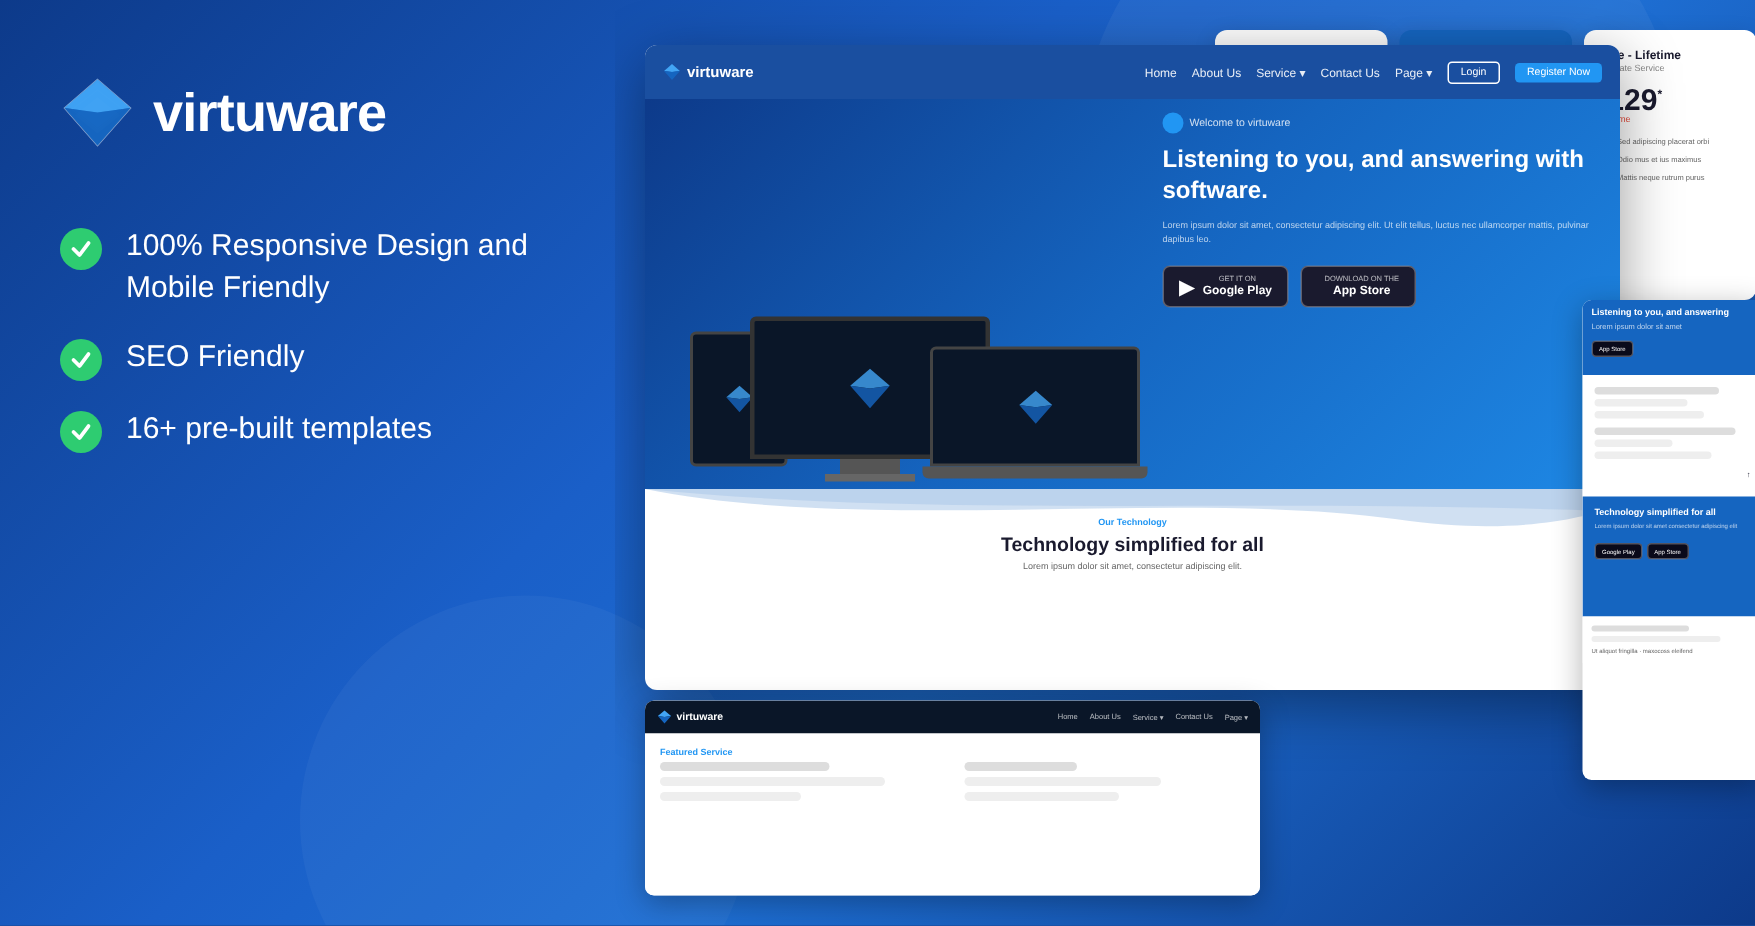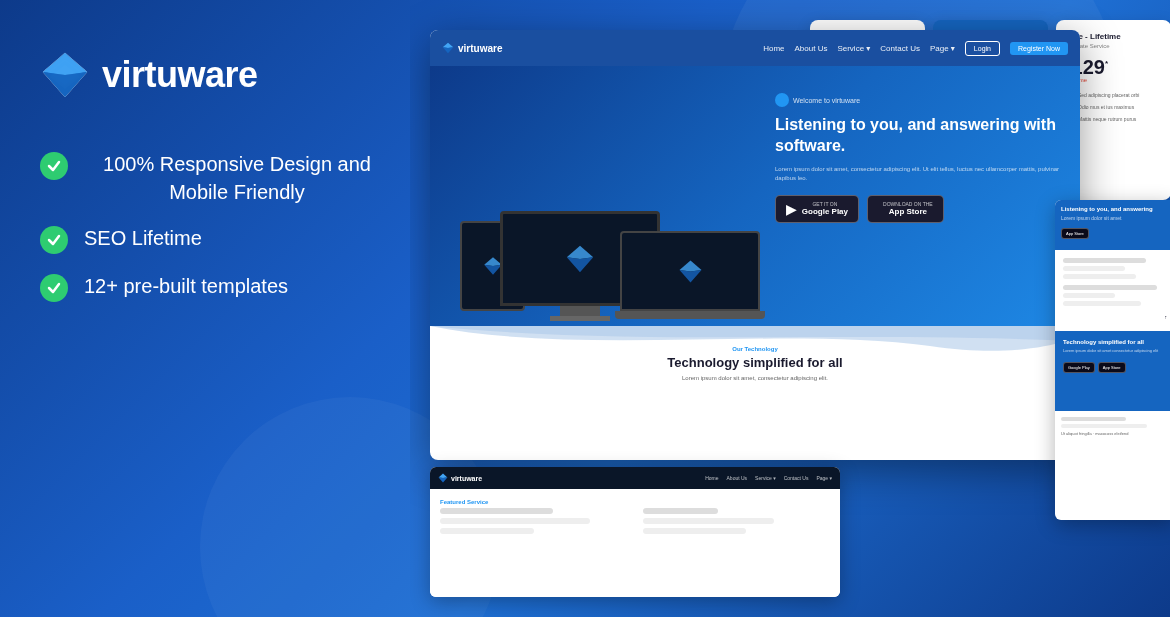--- a/index.html
+++ b/index.html
@@ -71,21 +71,20 @@
       font-size: 36px;
       font-weight: 700;
       color: white;
       letter-spacing: -0.5px;
     }
 
     
     .features-list {
       list-style: none;
       margin-top: 10px;
-      text-align: center;
     }
 
     .feature-item {
       display: flex;
       align-items: flex-start;
       margin-bottom: 18px;
       color: white;
     }
 
     .check-circle {
@@ -278,21 +277,21 @@
       border: 2px solid #444;
       display: flex;
       align-items: center;
       justify-content: center;
     }
 
     
     .hero-right {
       position: absolute;
       right: 15px;
-      top: 27px;
+      top: 9px;
       width: 290px;
     }
 
     .welcome-badge {
       display: flex;
       align-items: center;
       gap: 4px;
       margin-bottom: 8px;
     }
     .welcome-badge-icon {
@@ -611,29 +610,29 @@
           </svg>
         </div>
         <span class="feature-text">100% Responsive Design and Mobile Friendly</span>
       </li>
       <li class="feature-item">
         <div class="check-circle">
           <svg viewBox="0 0 14 14" fill="none">
             <polyline points="2,7 6,11 12,3" stroke="white" stroke-width="2.5" stroke-linecap="round" stroke-linejoin="round"></polyline>
           </svg>
         </div>
-        <span class="feature-text">SEO Lifetime</span>
+        <span class="feature-text">SEO Friendly</span>
       </li>
       <li class="feature-item">
         <div class="check-circle">
           <svg viewBox="0 0 14 14" fill="none">
             <polyline points="2,7 6,11 12,3" stroke="white" stroke-width="2.5" stroke-linecap="round" stroke-linejoin="round"></polyline>
           </svg>
         </div>
-        <span class="feature-text">12+ pre-built templates</span>
+        <span class="feature-text">16+ pre-built templates</span>
       </li>
     </ul>
   </div>
 
   <div class="right-area">
 
     <div class="pricing-overlay">
 
       <div class="pricing-card">
         <div class="plan-name">Basic - Lifetime</div>

